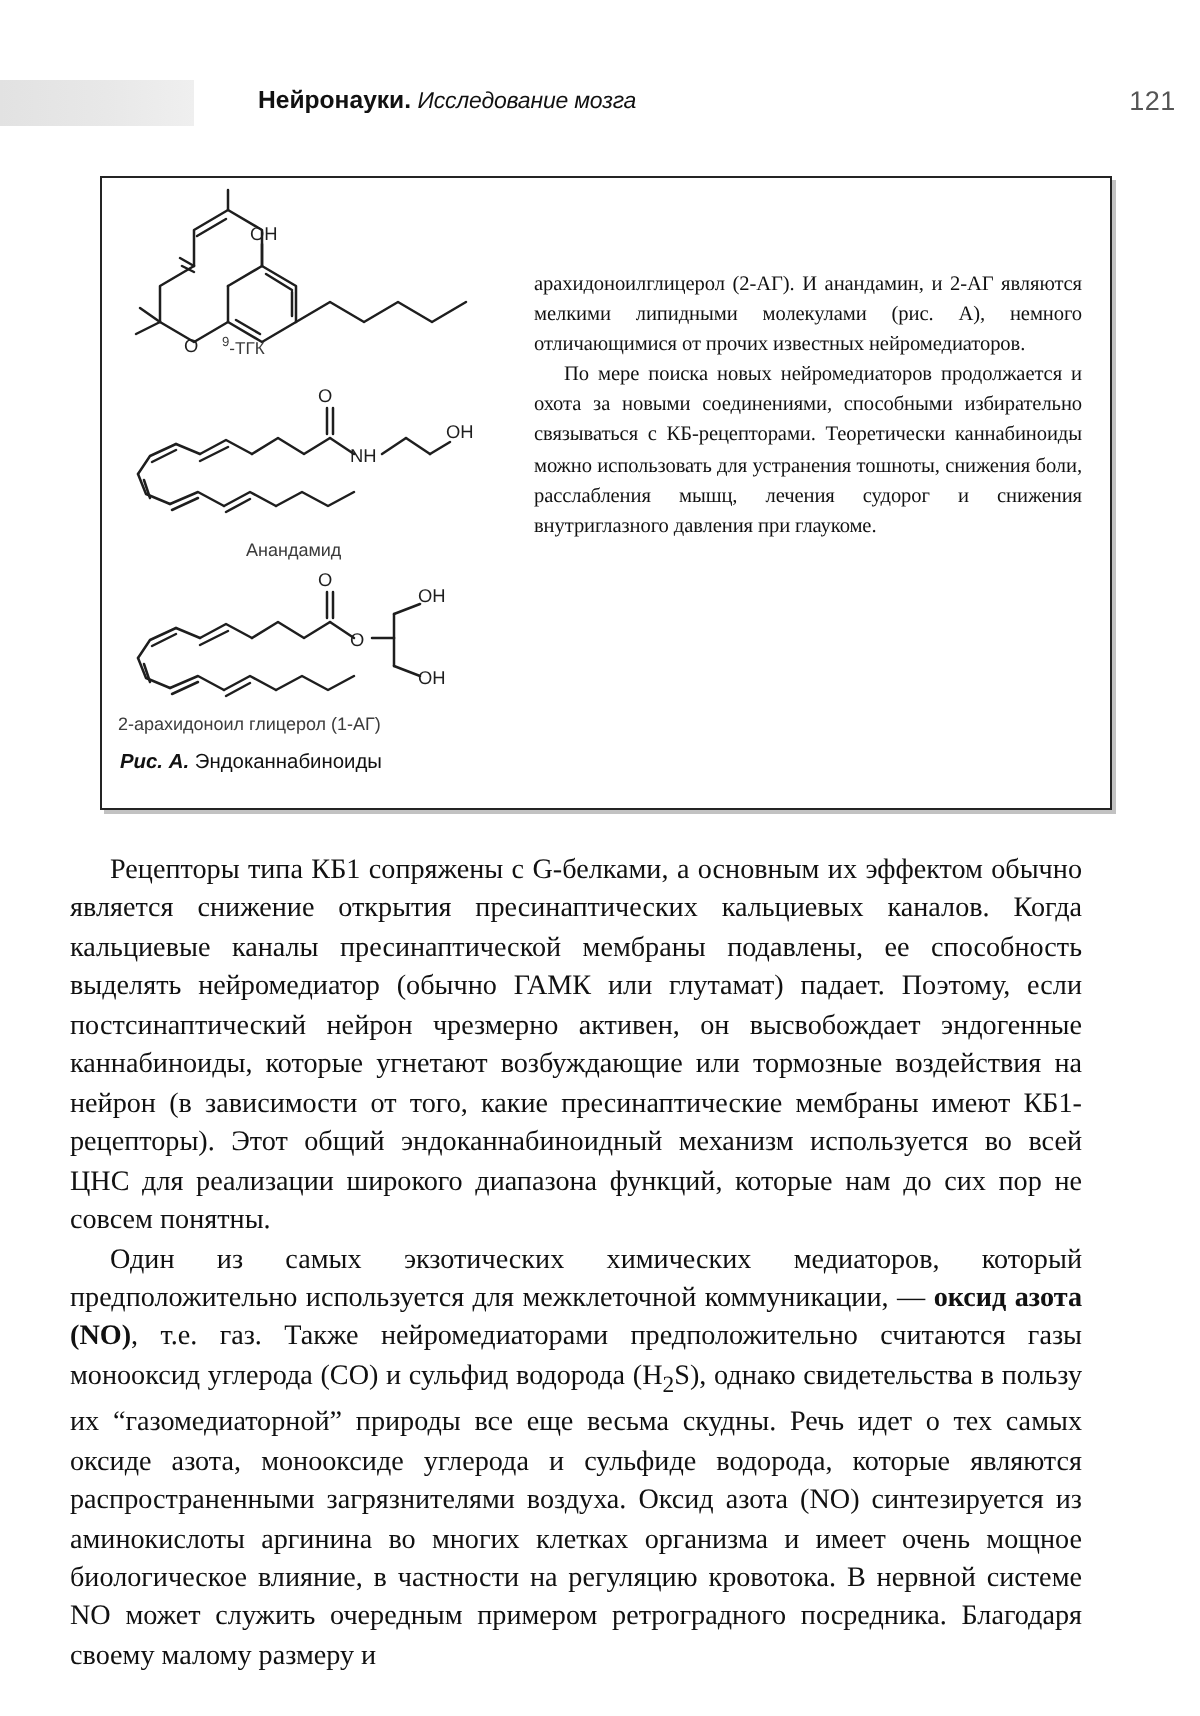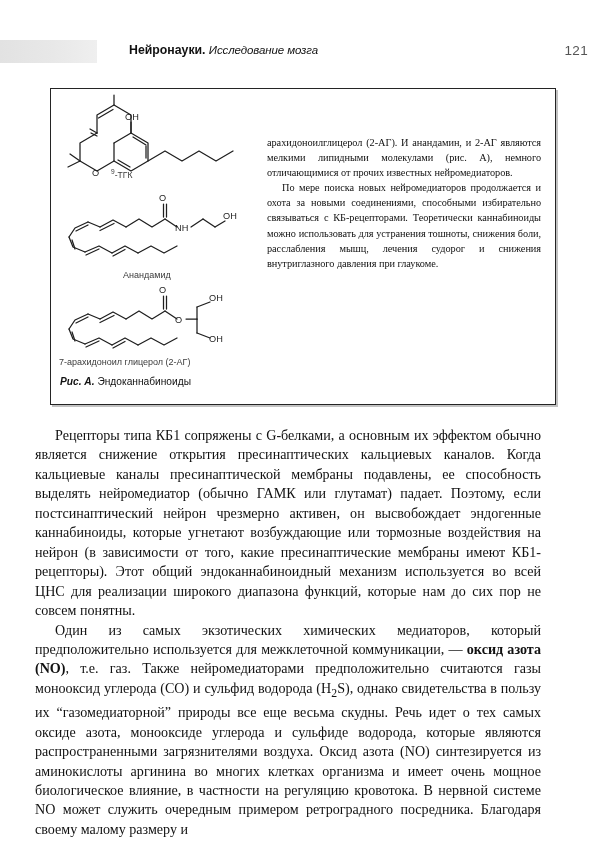--- a/index.html
+++ b/index.html
@@ -272,21 +272,21 @@
         <polyline points="14,48 18,58 30,63"></polyline>
         <line x1="17" y1="51" x2="20" y2="60"></line>
 
         <polyline points="30,63 44,57 57,64"></polyline>
         <line x1="31" y1="66" x2="44" y2="60"></line>
 
         <polyline points="57,64 70,57 83,64"></polyline>
         <line x1="58" y1="67" x2="70" y2="60.5"></line>
         <polyline points="83,64 96,57 109,64 122,57"></polyline>
       </svg>
-      <div class="struct-label" id="label-2ag">7-арахидоноил глицерол (2-АГ)</div>
+      <div class="struct-label" id="label-2ag">2-арахидоноил глицерол (1-АГ)</div>
 
       <div id="fig-caption">
         <span class="cap-ital">Рис. А.</span>
         <span>Эндоканнабиноиды</span>
       </div>
     </div>
 
     <div id="box-text">
       <p>арахидоноилглицерол (2-АГ). И анандамин, и 2-АГ являются мелкими липидными молекулами (рис. А), немного отличающимися от прочих известных нейромедиаторов.</p>
       <p>По мере поиска новых нейромедиаторов продолжается и охота за новыми соединениями, способными избирательно связываться с КБ-рецепторами. Теоретически каннабиноиды можно использовать для устранения тошноты, снижения боли, расслабления мышц, лечения судорог и снижения внутриглазного давления при глаукоме.</p>

